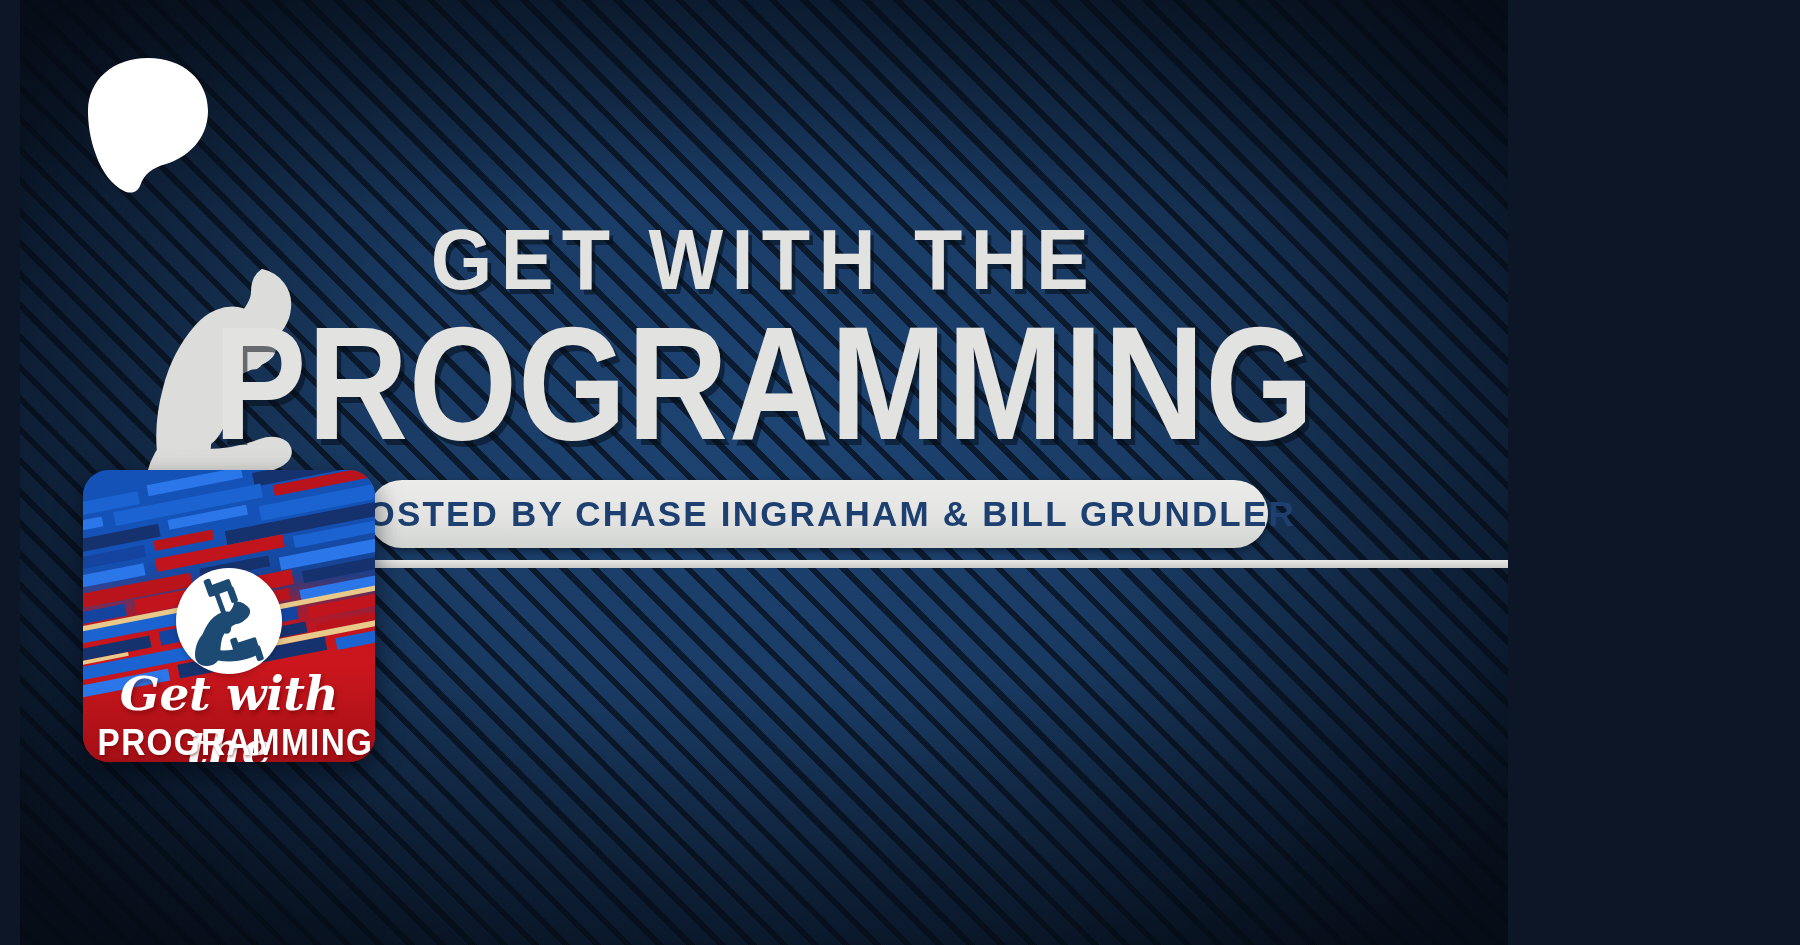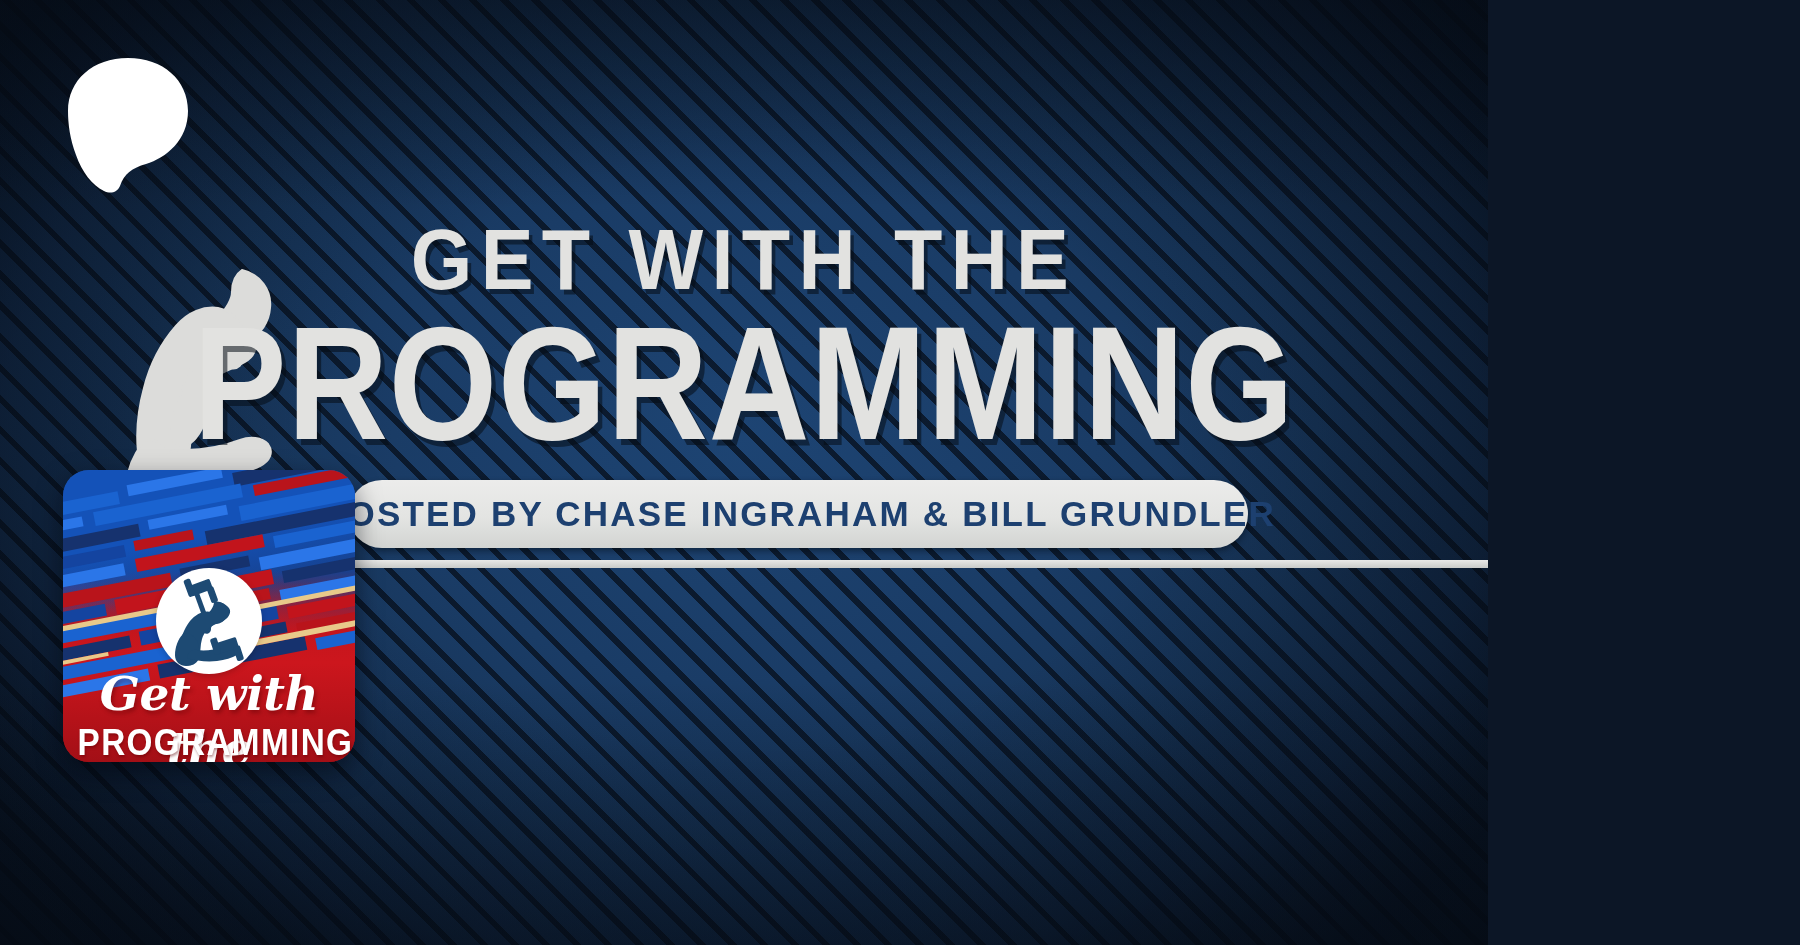--- a/index.html
+++ b/index.html
@@ -8,20 +8,21 @@
     overflow: hidden;
     background: #0c1626;
     font-family: "Liberation Sans", sans-serif;
   }
 
   #stage {
     position: relative;
     width: 1488px; height: 945px;
     overflow: hidden;
     background: #6d28d9;
+    margin-left: 20px;
   }
 
   
   .bg-base {
     position: absolute; inset: 0;
     background:
       radial-gradient(ellipse 62% 70% at 50% 46%, #1d4473 0%, #1a3c66 38%, #163356 62%, #112744 82%, #0b1a2e 100%);
   }
   .bg-stripes {
     position: absolute; inset: -40px;

